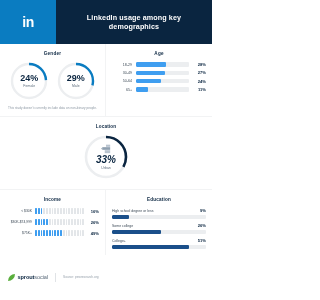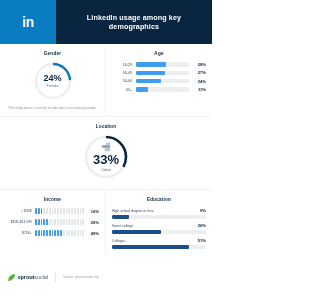--- a/index.html
+++ b/index.html
@@ -23,21 +23,21 @@
   .card { background: #ffffff; flex: 1; padding: 7px 6px 6px; display: flex; flex-direction: column; }
   .card-title { font-size: 4.6px; font-weight: bold; color: #0a2540; text-align: center; margin-bottom: 5px; letter-spacing: 0.2px; }
 
   
   .donut-row { display: flex; justify-content: space-around; align-items: flex-start; flex: 1; }
   .donut { position: relative; display: flex; align-items: center; justify-content: center; }
   .donut svg { display: block; transform: rotate(-90deg); }
   .donut-center { position: absolute; inset: 0; display: flex; flex-direction: column; align-items: center; justify-content: center; }
   .donut-icon { margin-bottom: 1px; line-height: 0; }
   .donut-val { font-size: 9px; font-weight: bold; color: #0a2540; line-height: 1; }
-  .donut-val.sm { font-size: 13px; }
+  .donut-val.sm { font-size: 10px; font-style: italic; }
   .donut-label { font-size: 3.4px; color: #5b6b7b; margin-top: 1.5px; letter-spacing: 0.1px; }
   .footnote { font-size: 3.1px; color: #8d98a3; text-align: center; margin-top: 5px; letter-spacing: 0.05px; }
 
   
   .bar-list { display: flex; flex-direction: column; gap: 3.4px; padding-top: 1px; }
   .bar-line { display: flex; align-items: center; gap: 4px; }
   .bar-cat { font-size: 3.6px; color: #3d4a57; width: 20px; text-align: right; flex: 0 0 auto; }
   .bar-track { flex: 1; height: 4.4px; background: #eceef0; border-radius: 1px; overflow: hidden; }
   .bar-fill { height: 100%; background: #3f9ef0; border-radius: 1px; }
   .bar-pct { font-size: 4.1px; font-weight: bold; color: #0a2540; width: 13px; text-align: right; flex: 0 0 auto; }
@@ -93,20 +93,30 @@
           <svg width="40" height="40" viewBox="0 0 40 40">
             <circle cx="20" cy="20" r="17" fill="none" stroke="#eceef0" stroke-width="2.4"></circle>
             <circle cx="20" cy="20" r="17" fill="none" stroke="#0a7cc1" stroke-width="2.4" stroke-linecap="butt" stroke-dasharray="25.6 81.2"></circle>
           </svg>
           <div class="donut-center">
             <div class="donut-val">24%</div>
             <div class="donut-label">Female</div>
           </div>
         </div>
 
+        <div class="donut">
+          <svg width="40" height="40" viewBox="0 0 40 40">
+            <circle cx="20" cy="20" r="17" fill="none" stroke="#eceef0" stroke-width="2.4"></circle>
+            <circle cx="20" cy="20" r="17" fill="none" stroke="#0a7cc1" stroke-width="2.4" stroke-linecap="butt" stroke-dasharray="31.0 75.8"></circle>
+          </svg>
+          <div class="donut-center">
+            <div class="donut-val">29%</div>
+            <div class="donut-label">Male</div>
+          </div>
+        </div>
 
       </div>
       <div class="footnote">This study doesn't currently include data on non-binary people.</div>
     </div>
 
     <div class="card">
       <div class="card-title">Age</div>
       <div class="bar-list">
 
         <div class="bar-line">

